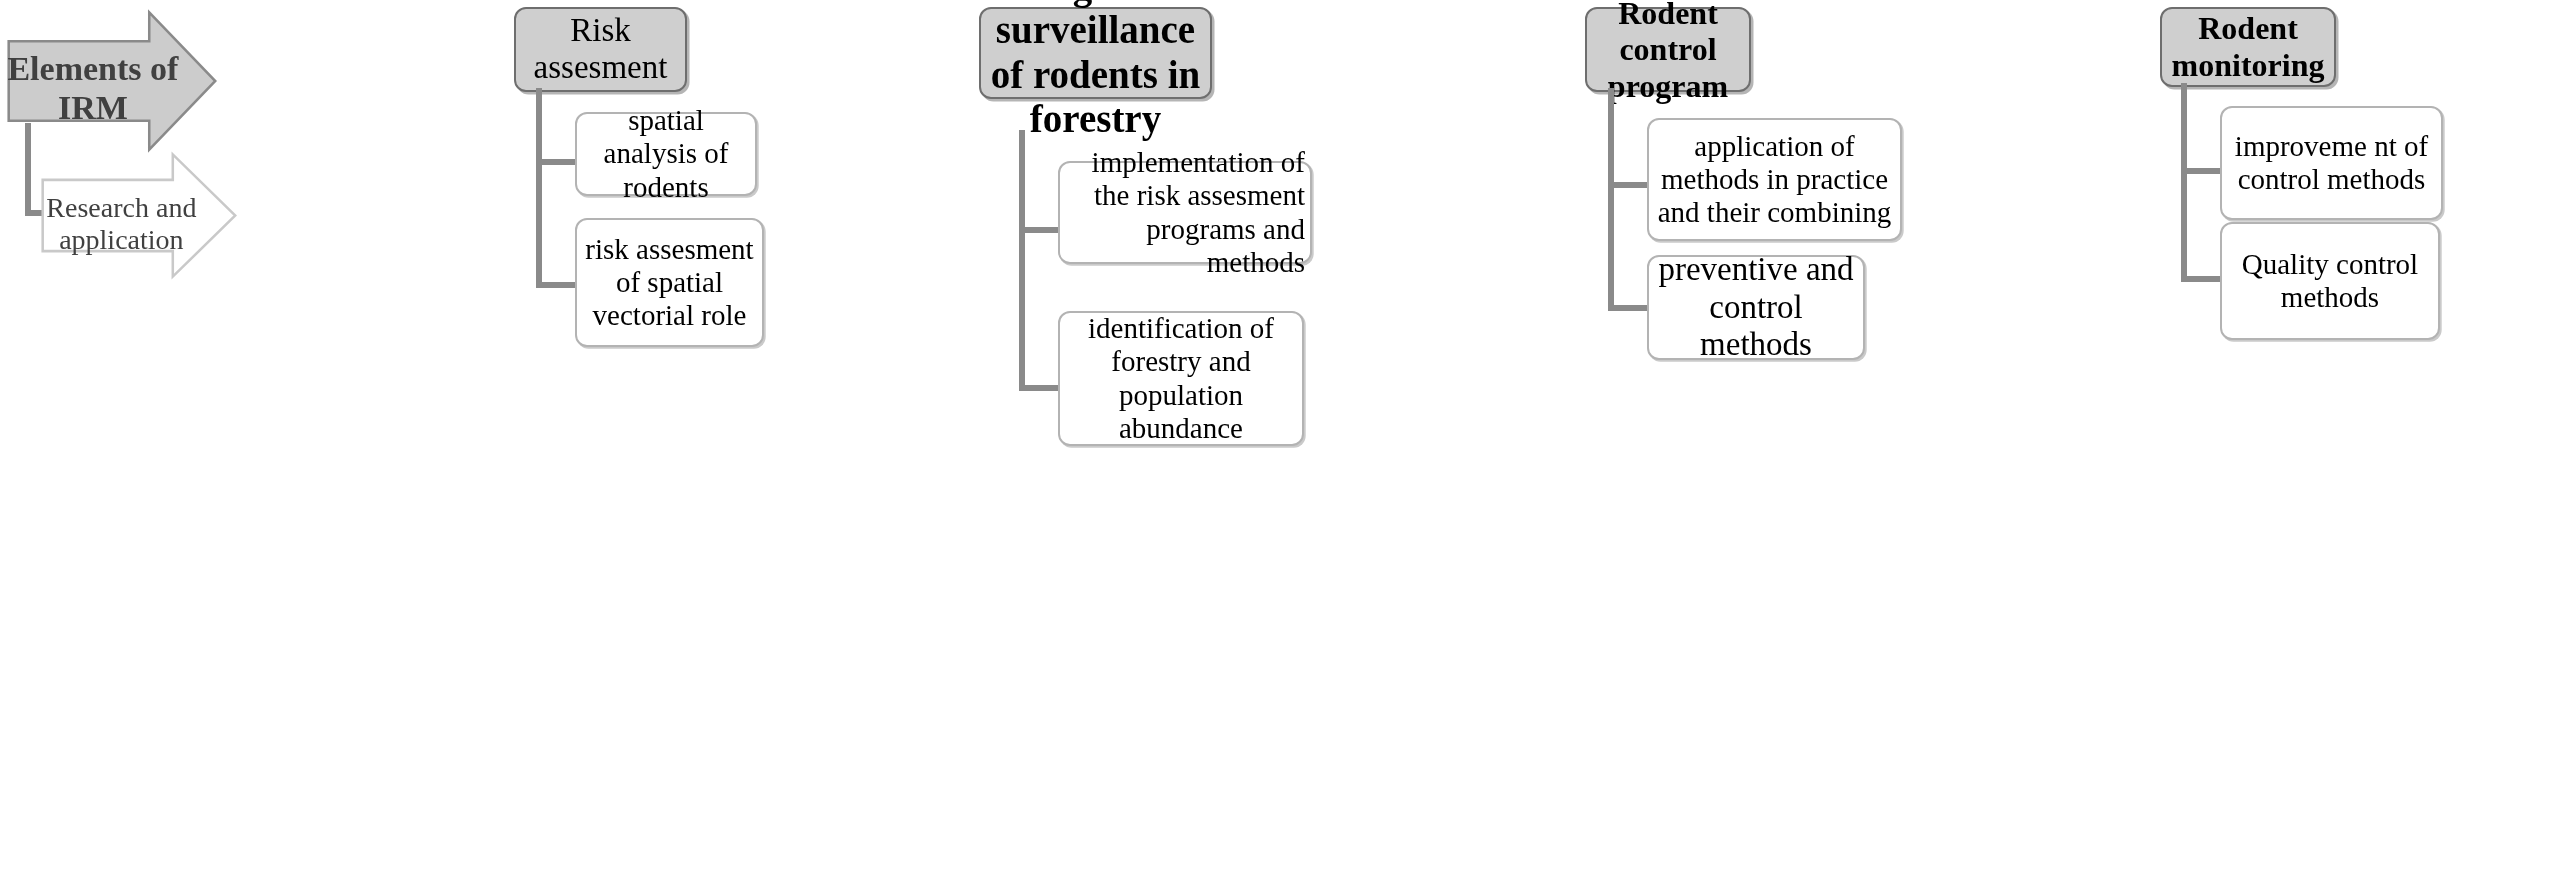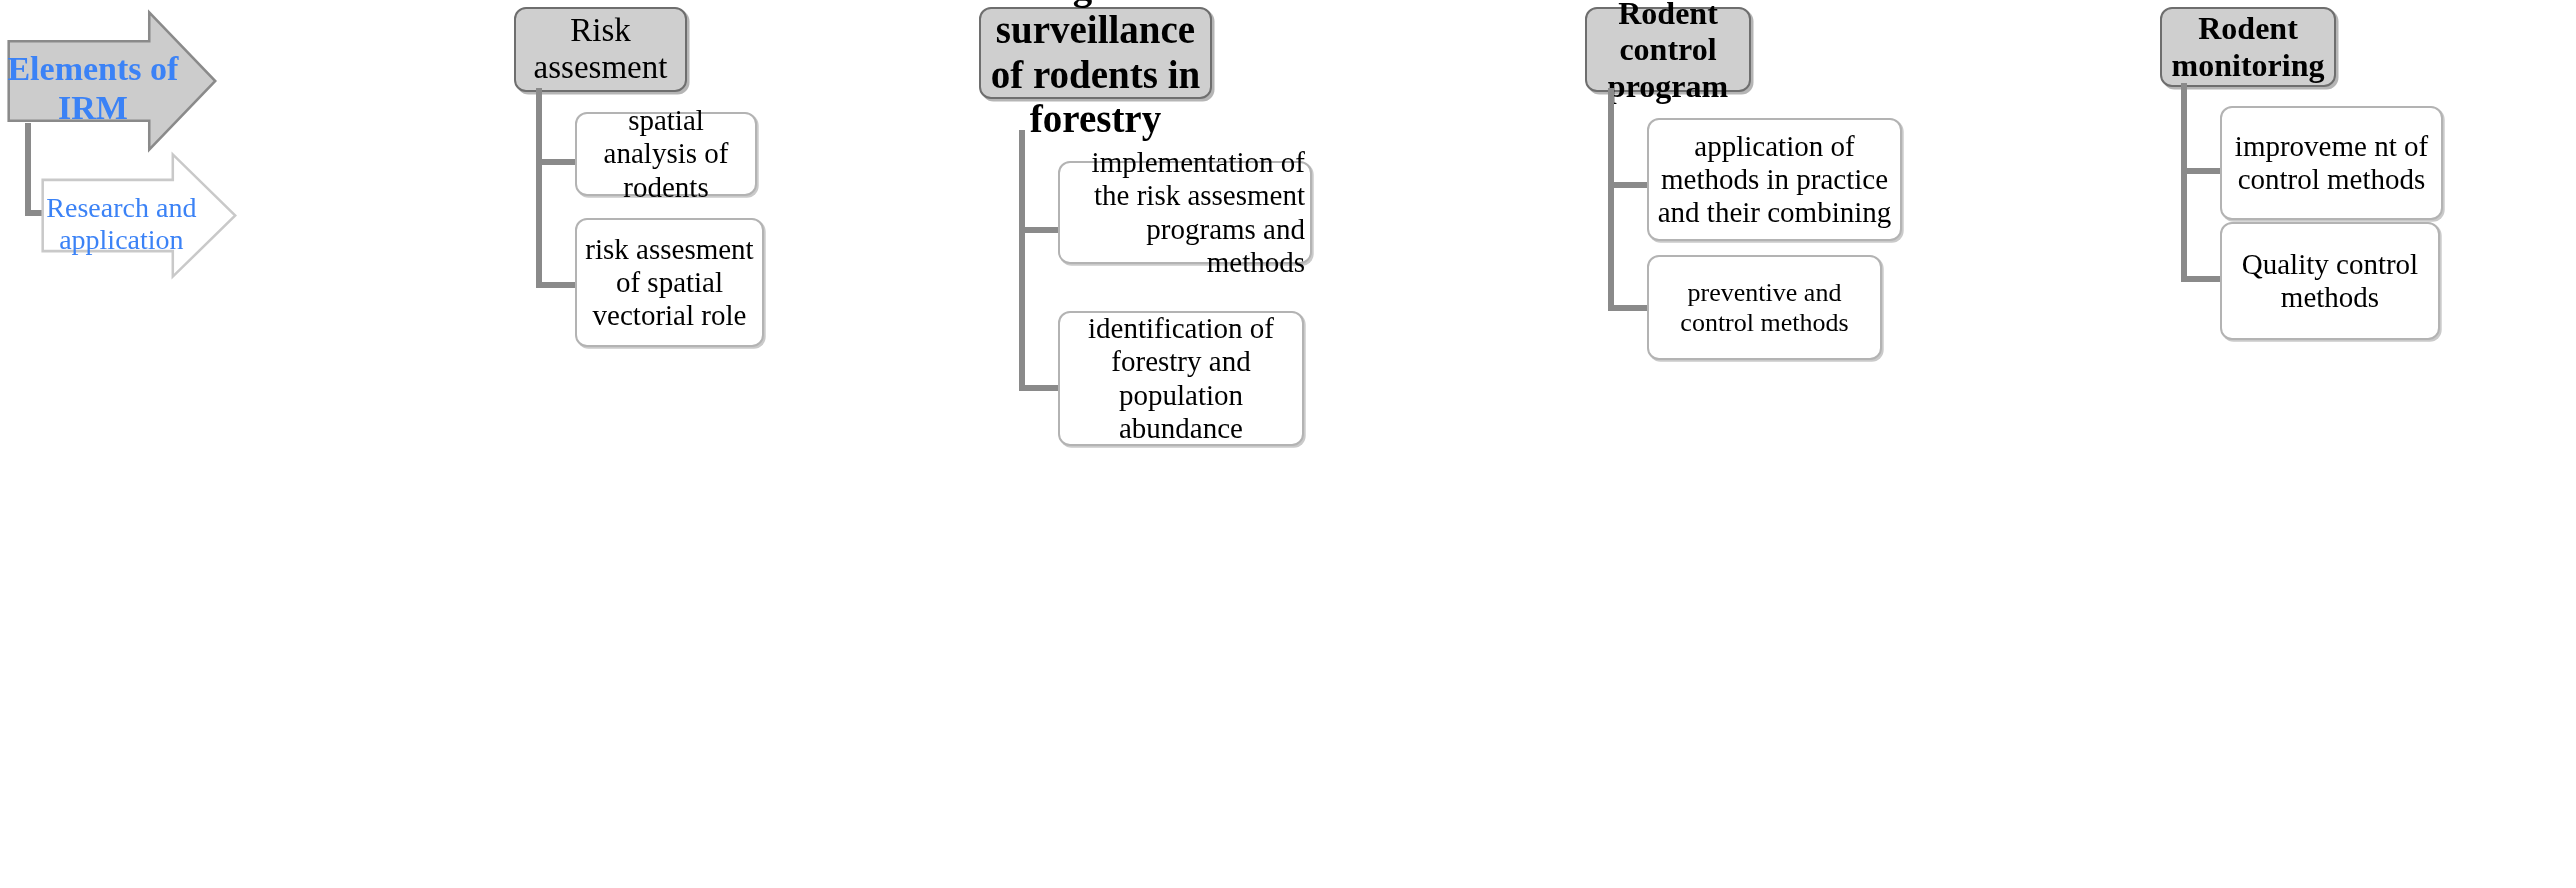--- a/index.html
+++ b/index.html
@@ -31,21 +31,21 @@
     position: absolute;
     left: 0;
     top: 0;
     width: 100%;
     height: 100%;
   }
   .arrow .arrow-label {
     position: relative;
     z-index: 2;
     line-height: 1.12;
-    color: #3b82f6;
+    color: #404040;
     padding-right: 18%;
     margin-top: 16px;
   }
 
   
   .node {
     position: absolute;
     box-sizing: border-box;
     display: flex;
     align-items: center;
@@ -134,21 +134,21 @@
   <div class="node header overflow-txt" style="left:1585px; top:6.8px; width:166px; height:85px; font-size:32px; font-weight:700;">
     <span class="node-label">Rodent control program</span>
   </div>
   <div class="conn v" style="left:1608px; top:88px; height:222px;"></div>
   <div class="conn h" style="left:1608px; top:182px; width:42px;"></div>
   <div class="conn h" style="left:1608px; top:305px; width:42px;"></div>
 
   <div class="node leaf" style="left:1647px; top:118px; width:255px; height:123px; font-size:29px;">
     <span class="node-label">application of methods in practice and their combining</span>
   </div>
-  <div class="node leaf" style="left:1647px; top:255px; width:235px; height:105px; font-size:26px;">
+  <div class="node leaf" style="left:1647px; top:255px; width:218px; height:105px; font-size:33px;">
     <span class="node-label">preventive and control methods</span>
   </div>
 
   <div class="node header" style="left:2160px; top:6.8px; width:176px; height:80px; font-size:32px; font-weight:700;">
     <span class="node-label">Rodent monitoring</span>
   </div>
   <div class="conn v" style="left:2181px; top:83px; height:199px;"></div>
   <div class="conn h" style="left:2181px; top:168px; width:42px;"></div>
   <div class="conn h" style="left:2181px; top:276px; width:42px;"></div>
 

